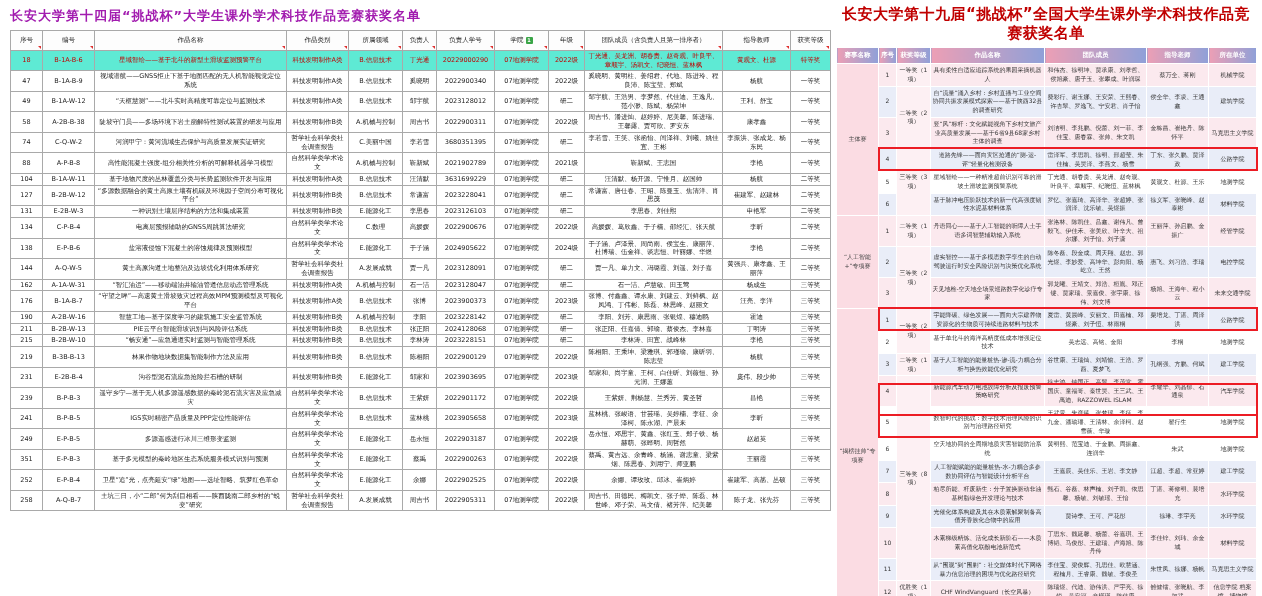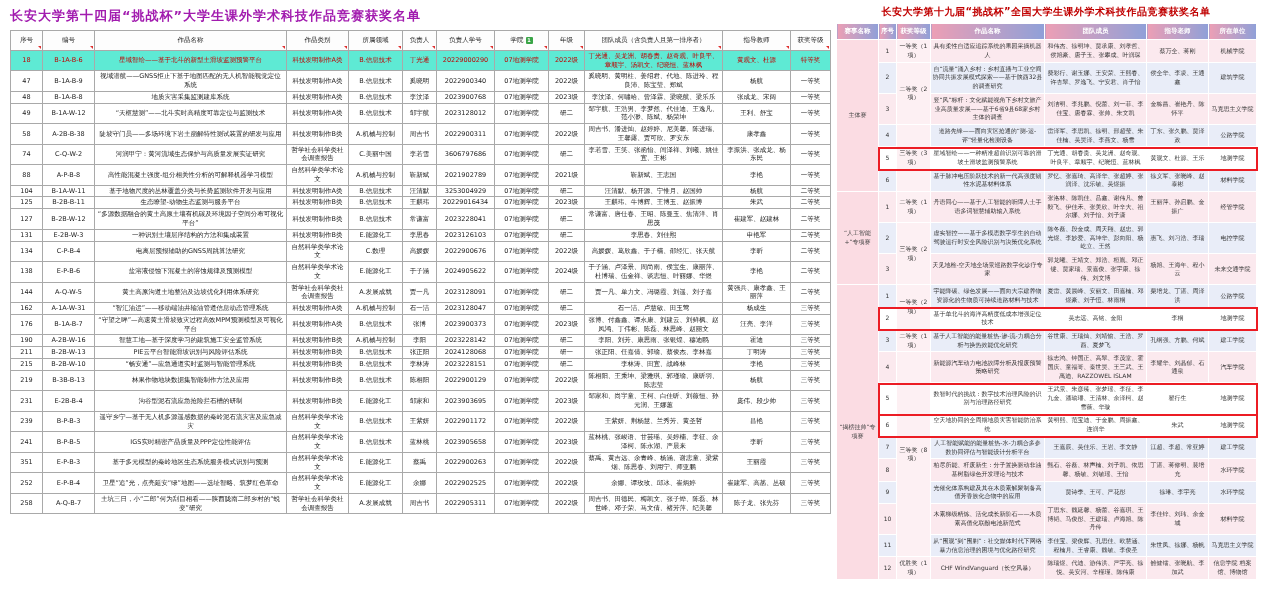--- a/index.html
+++ b/index.html
@@ -6,21 +6,21 @@
   body{
     width:1262px;height:596px;overflow:hidden;background:#ffffff;
     font-family:"DejaVu Sans","Liberation Sans",sans-serif;
   }
   .wrap{display:flex;align-items:flex-start;padding:3px 0 0 10px;gap:6px;}
   .pane{box-sizing:border-box;}
   #left-pane{width:820px;}
   #right-pane{width:420px;position:relative;}
 
   .left-title{font-size:13px;font-weight:bold;color:#a21caf;padding:4px 0 5px;letter-spacing:1px;}
-  .right-title{font-size:10px;font-weight:bold;color:#c00000;text-align:center;padding:2px 0 4px;letter-spacing:0.5px;}
+  .right-title{font-size:15px;font-weight:bold;color:#c00000;text-align:center;padding:2px 0 4px;letter-spacing:0.5px;}
 
   table{border-collapse:collapse;table-layout:fixed;width:100%;}
 
   
   .lt th,.lt td{
     border:1px solid #a9a9a9;font-size:6.5px;color:#222;text-align:center;
     padding:1px 2px;line-height:1.35;word-break:break-all;position:relative;vertical-align:middle;
   }
   .lt th{background:#fdfdfd;font-weight:normal;padding:5px 2px;}
   .lt td.yellow{background:#5eead4;color:#c00000;}
@@ -110,34 +110,20 @@
             <td>B.信息技术</td>
             <td>奚晓明</td>
             <td>2022900340</td>
             <td>07地测学院</td>
             <td>2022级</td>
             <td>奚晓明、黄明柱、姜绍君、代地、陈进玲、程良沛、陈宝莹、郑斌</td>
             <td>杨航</td>
             <td>一等奖</td>
           </tr>
           <tr>
-            <td>48</td>
-            <td>B-1A-B-8</td>
-            <td>地质灾害采集监测建库系统</td>
-            <td>科技发明制作A类</td>
-            <td>B.信息技术</td>
-            <td>李汶泽</td>
-            <td>2023900768</td>
-            <td>07地测学院</td>
-            <td>2023级</td>
-            <td>李汶泽、何嘯哈、曾泽霖、梁晓航、梁乐乐</td>
-            <td>张成龙、宋阔</td>
-            <td>一等奖</td>
-          </tr>
-          <tr>
             <td>49</td>
             <td>B-1A-W-12</td>
             <td>“天枢慧测”——北斗实时高精度可靠定位与监测技术</td>
             <td>科技发明制作A类</td>
             <td>B.信息技术</td>
             <td>邹宇航</td>
             <td>2023128012</td>
             <td>07地测学院</td>
             <td>研二</td>
             <td>邹宇航、王浩男、李梦然、代佳迪、王逸凡、范小渺、陈斌、杨荣坤</td>
@@ -158,21 +144,21 @@
             <td>康孝鑫</td>
             <td>一等奖</td>
           </tr>
           <tr>
             <td>74</td>
             <td>C-Q-W-2</td>
             <td>河润甲宁：黄河流域生态保护与高质量发展实证研究</td>
             <td>哲学社会科学类社会调查报告</td>
             <td>C.美丽中国</td>
             <td>李若雪</td>
-            <td>3606797686</td>
+            <td>3680351395</td>
             <td>07地测学院</td>
             <td>研二</td>
             <td>李若雪、王笑、张函怡、闫泽祥、刘曦、姚佳宜、王彬</td>
             <td>李振洪、张成龙、杨东民</td>
             <td>一等奖</td>
           </tr>
           <tr>
             <td>88</td>
             <td>A-P-B-8</td>
             <td>高性能混凝土强度-组分相关性分析的可解释机器学习模型</td>
@@ -186,39 +172,25 @@
             <td>李艳</td>
             <td>一等奖</td>
           </tr>
           <tr>
             <td>104</td>
             <td>B-1A-W-11</td>
             <td>基于地物尺度的丛林覆盖分类与长势监测软件开发与应用</td>
             <td>科技发明制作A类</td>
             <td>B.信息技术</td>
             <td>汪清默</td>
-            <td>3253004929</td>
+            <td>3631699229</td>
             <td>07地测学院</td>
             <td>研二</td>
             <td>汪清默、杨开源、宁惟月、赵国帅</td>
             <td>杨航</td>
-            <td>二等奖</td>
-          </tr>
-          <tr>
-            <td>125</td>
-            <td>B-2B-B-11</td>
-            <td>生态瞭望-动物生态监测与服务平台</td>
-            <td>科技发明制作B类</td>
-            <td>B.信息技术</td>
-            <td>王麒玮</td>
-            <td>20229016434</td>
-            <td>07地测学院</td>
-            <td>2023级</td>
-            <td>王麒玮、牛博辉、王博玉、赵振博</td>
-            <td>朱武</td>
             <td>二等奖</td>
           </tr>
           <tr>
             <td>127</td>
             <td>B-2B-W-12</td>
             <td>“多源数据融合的黄土高原土壤有机碳及环境因子空间分布可视化平台”</td>
             <td>科技发明制作B类</td>
             <td>B.信息技术</td>
             <td>常谦富</td>
             <td>2023228041</td>
@@ -401,20 +373,34 @@
             <td>B-P-B-5</td>
             <td>IGS实时精密产品质量及PPP定位性能评估</td>
             <td>自然科学类学术论文</td>
             <td>B.信息技术</td>
             <td>蓝林桃</td>
             <td>2023905658</td>
             <td>07地测学院</td>
             <td>2023级</td>
             <td>蓝林桃、张峻语、甘芸瑶、吴婷楠、李征、余泽柯、陈永湖、严晨来</td>
             <td>李昕</td>
+            <td>三等奖</td>
+          </tr>
+          <tr>
+            <td>249</td>
+            <td>E-P-B-5</td>
+            <td>多源遥感进行冰川三维形变监测</td>
+            <td>自然科学类学术论文</td>
+            <td>E.能源化工</td>
+            <td>岳永恒</td>
+            <td>2022903187</td>
+            <td>07地测学院</td>
+            <td>2022级</td>
+            <td>岳永恒、邓思宇、黄鑫、张红玉、郑子铁、杨赫萌、张晔明、周哲然</td>
+            <td>赵超英</td>
             <td>三等奖</td>
           </tr>
           <tr>
             <td>351</td>
             <td>E-P-B-3</td>
             <td>基于多元模型的秦岭地区生态系统服务模式识别与预测</td>
             <td>自然科学类学术论文</td>
             <td>E.能源化工</td>
             <td>蔡禹</td>
             <td>2022900263</td>

